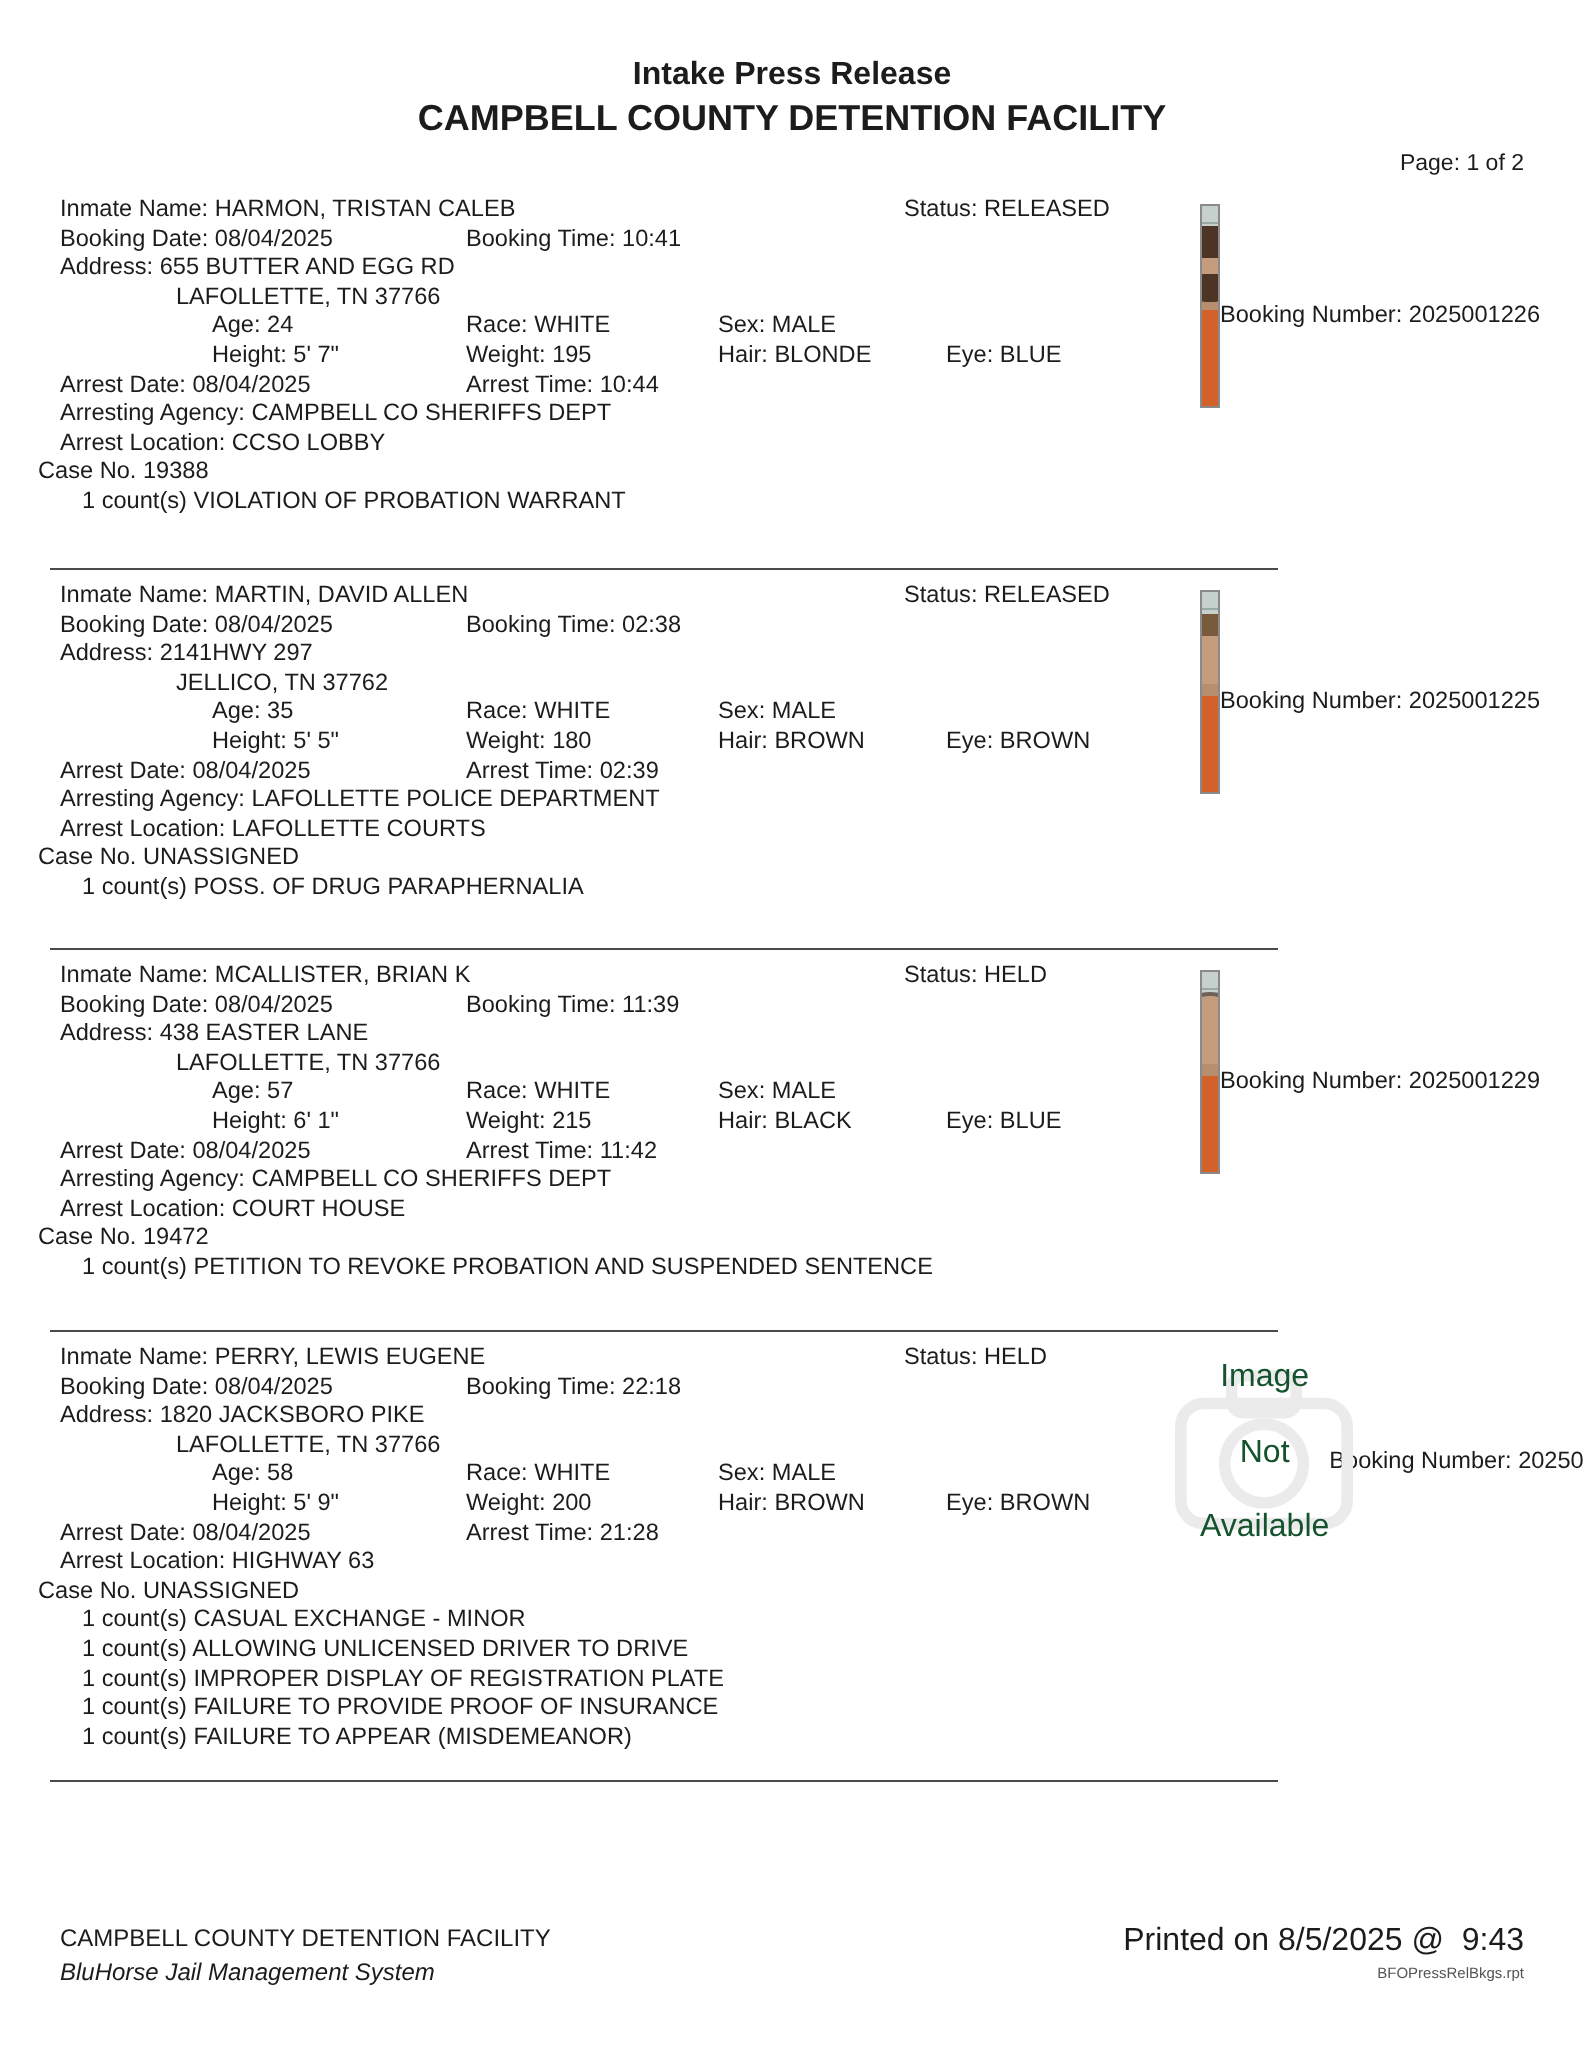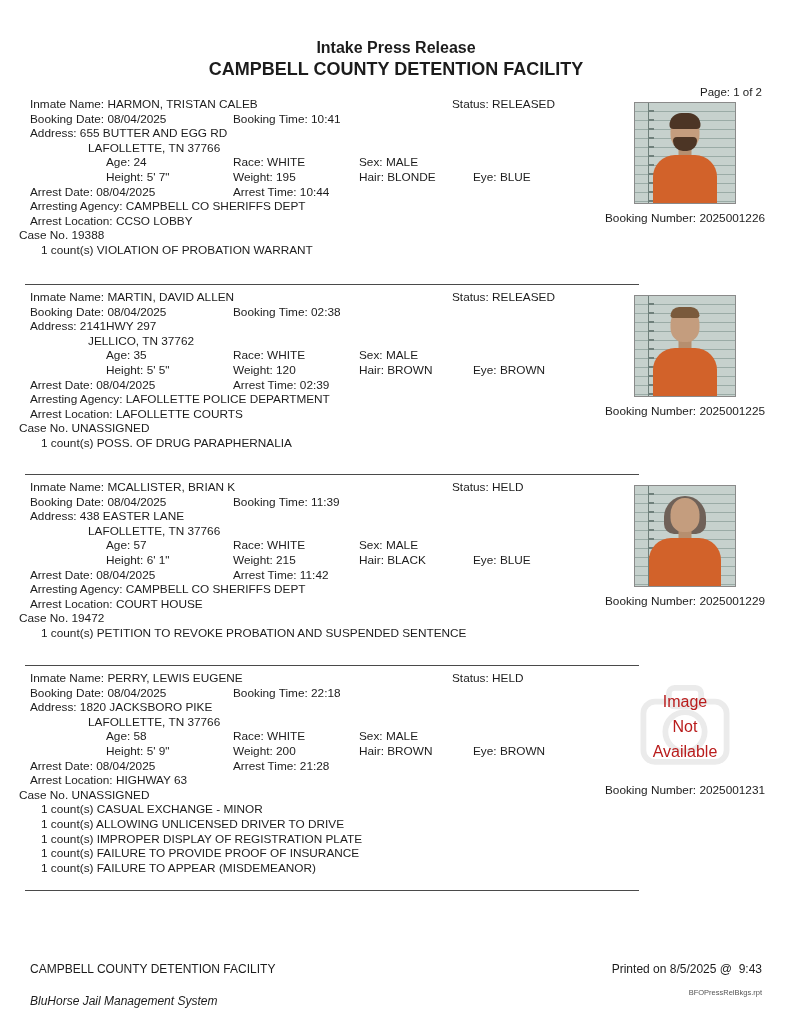--- a/index.html
+++ b/index.html
@@ -1,34 +1,34 @@
 <!DOCTYPE html>
 <html><head>
 <meta charset="utf-8">
 <style>
   html,body{margin:0;padding:0;background:#ffffff;}
   .page{position:relative;width:792px;height:1024px;background:#ffffff;overflow:hidden;
         font-family:"Liberation Sans",sans-serif;color:#1c1c1c;}
   
-  .hdr{padding-top:39px;}
+  .hdr{padding-top:29px;}
   .t1{font-size:16px;font-weight:bold;text-align:center;}
   .t2{font-size:18px;font-weight:bold;text-align:center;margin-top:2px;}
   .pg{font-size:11.5px;text-align:right;padding-right:30px;margin-top:6px;}
   
   .records{position:absolute;top:92px;left:0;width:668px;}
   .record{position:relative;}
   .record::after{content:"";position:absolute;left:25px;right:29px;bottom:0;height:1px;background:#4a4a4a;}
   .r1{height:193px;}.r2{height:190px;}.r3{height:191px;}.r4{height:225px;}
   .lines{padding-top:5px;}
   .line{position:relative;height:14.6px;font-size:11.8px;}
   .cell{position:absolute;top:0;white-space:nowrap;}
   .c0{left:30px}.ccase{left:19px}.ccount{left:41px}.cage{left:106px}
   .c2{left:233px}.c3{left:359px}.c4{left:473px}.cstat{left:452px}.ccity{left:88px}
   
-  .photocol{position:absolute;left:600px;top:10px;width:170px;display:flex;flex-direction:column;align-items:center;}
+  .photocol{position:absolute;left:600px;top:10px;width:170px;display:flex;flex-direction:row;align-items:center;}
   .bookno{margin-top:7px;font-size:11.8px;white-space:nowrap;}
   .mug{width:100px;height:100px;border:1px solid #8a8a8a;position:relative;overflow:hidden;
        background:repeating-linear-gradient(to bottom,#c6d1cd 0,#c6d1cd 8px,#9aaba6 8px,#9aaba6 9px);}
   .mug::before{content:"";position:absolute;left:13px;top:0;bottom:0;width:1px;background:#6f807b;}
   .mug::after{content:"";position:absolute;left:14px;top:0;bottom:0;width:5px;
        background:repeating-linear-gradient(to bottom,transparent 0,transparent 7px,#6f807b 7px,#6f807b 9px);}
   .head{position:absolute;bottom:54px;left:50%;transform:translateX(-50%);width:29px;height:34px;
         background:#c49d7e;border-radius:48% 48% 42% 42%;z-index:2;}
   .neck{position:absolute;bottom:46px;left:50%;transform:translateX(-50%);width:13px;height:12px;background:#b68f6f;z-index:2;}
   .torso{position:absolute;bottom:-1px;left:50%;transform:translateX(-50%);width:64px;height:49px;
@@ -37,30 +37,30 @@
         background:#4c3525;border-radius:15px 15px 5px 5px;z-index:3;}
   .mug1 .beard{position:absolute;bottom:52px;left:50%;transform:translateX(-50%);width:24px;height:14px;
         background:#4c3525;border-radius:4px 4px 10px 10px;z-index:3;}
   .mug2 .hair{position:absolute;bottom:78px;left:50%;transform:translateX(-50%);width:29px;height:11px;
         background:#7a5a3c;border-radius:14px 14px 4px 4px;z-index:3;}
   .mug3 .hair{position:absolute;bottom:52px;left:50%;transform:translateX(-50%);width:42px;height:38px;
         background:#6f6158;border-radius:21px 21px 10px 10px;z-index:1;}
   .mug3 .torso{width:72px;}
   
   .noimg{width:150px;height:100px;position:relative;display:flex;flex-direction:column;align-items:center;
-         justify-content:center;color:#b91c1c;font-size:16px;line-height:25px;}
+         justify-content:space-between;color:#14532d;font-size:16px;line-height:25px;}
   .noimg .camera{position:absolute;left:50%;top:50%;transform:translate(-50%,-50%);z-index:0;}
   .noimg span{position:relative;z-index:1;}
   
   .footer{position:absolute;left:30px;right:30px;top:962px;display:flex;justify-content:space-between;align-items:flex-start;}
   .f-left .l1{font-size:12px;}
-  .f-left .l2{font-size:12px;font-style:italic;margin-top:18px;}
+  .f-left .l2{font-size:12px;font-style:italic;margin-top:3px;}
   .f-right{text-align:right;}
-  .f-right .l1{font-size:12px;white-space:pre;}
-  .f-right .l2{font-size:7.5px;color:#555;margin-top:12px;}
+  .f-right .l1{font-size:16px;white-space:pre;}
+  .f-right .l2{font-size:7.5px;color:#555;margin-top:2px;}
 </style>
 </head>
 <body>
 
 <div class="page">
 
   <div class="hdr">
     <div class="t1">Intake Press Release</div>
     <div class="t2">CAMPBELL COUNTY DETENTION FACILITY</div>
     <div class="pg">Page: 1 of 2</div>
@@ -140,21 +140,21 @@
         <div class="line">
             <span class="cell ccity">JELLICO, TN 37762</span>
           </div>
         <div class="line">
             <span class="cell cage"><span>Age: </span><span>35</span></span>
             <span class="cell c2"><span>Race: </span><span>WHITE</span></span>
             <span class="cell c3"><span>Sex: </span><span>MALE</span></span>
           </div>
         <div class="line">
             <span class="cell cage"><span>Height: </span><span>5' 5"</span></span>
-            <span class="cell c2"><span>Weight: </span><span>120</span></span>
+            <span class="cell c2"><span>Weight: </span><span>180</span></span>
             <span class="cell c3"><span>Hair: </span><span>BROWN</span></span>
             <span class="cell c4"><span>Eye: </span><span>BROWN</span></span>
           </div>
         <div class="line">
             <span class="cell c0"><span>Arrest Date: </span><span>08/04/2025</span></span>
             <span class="cell c2"><span>Arrest Time: </span><span>02:39</span></span>
           </div>
         <div class="line">
             <span class="cell c0"><span>Arresting Agency: </span><span>LAFOLLETTE POLICE DEPARTMENT</span></span>
           </div>

